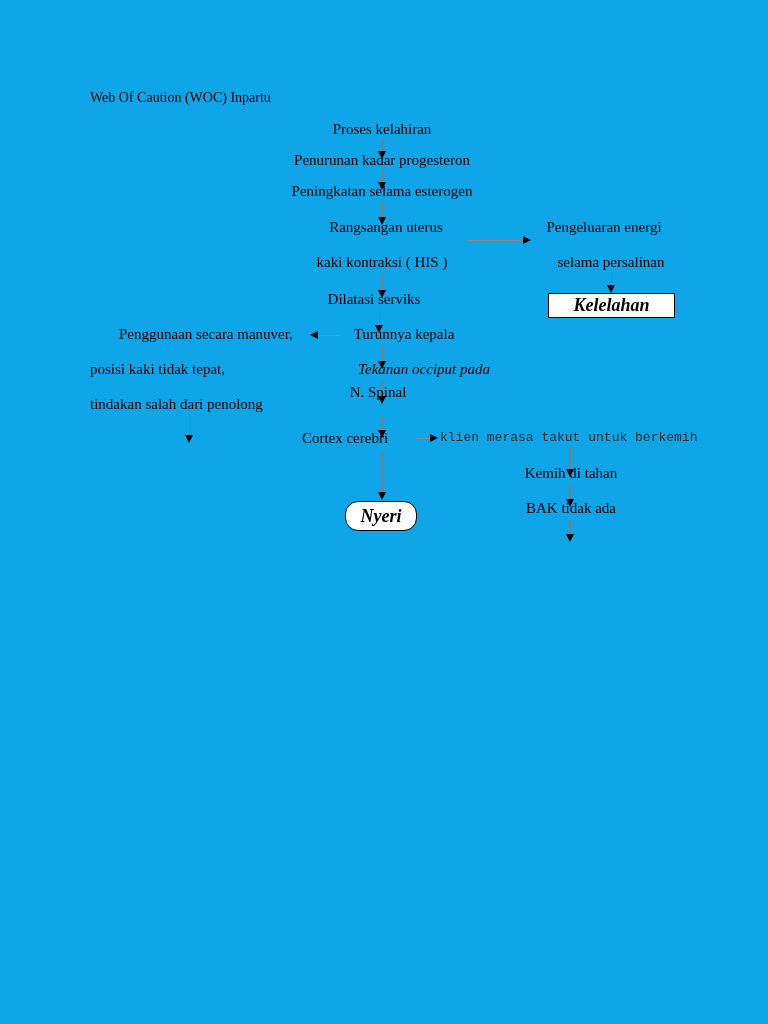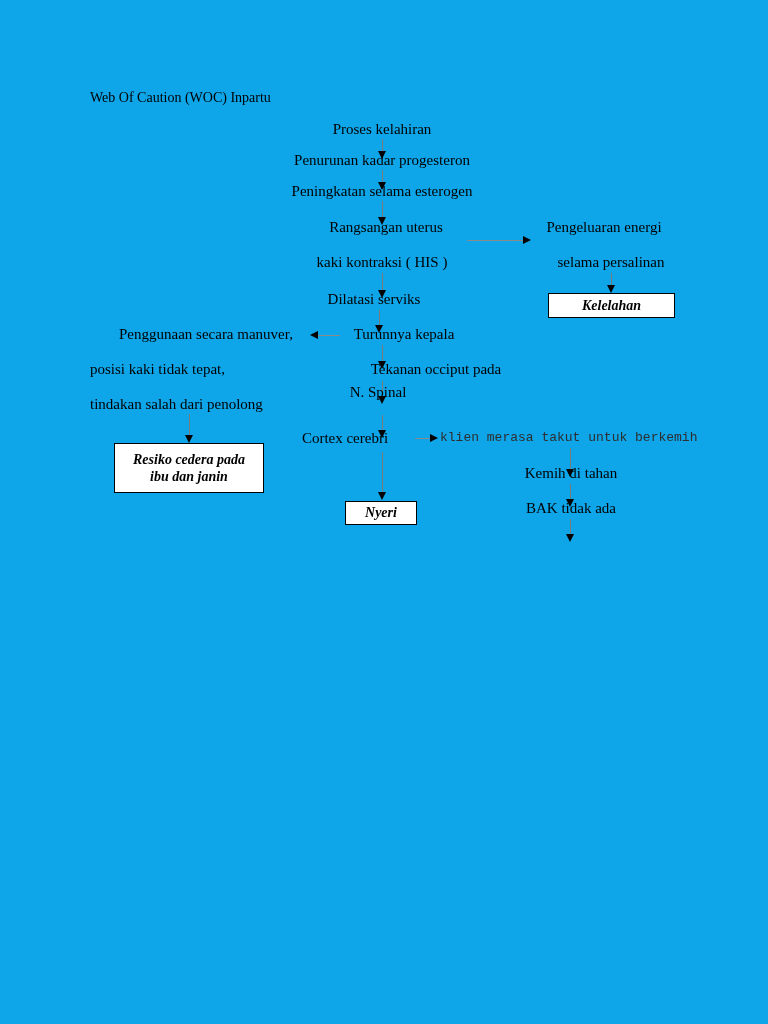--- a/index.html
+++ b/index.html
@@ -51,21 +51,21 @@
     border: 1.5px solid #000000;
     background: #ffffff;
     box-sizing: border-box;
     display: flex;
     align-items: center;
     justify-content: center;
     text-align: center;
     font-family: "Liberation Serif", "DejaVu Serif", serif;
     font-style: italic;
     font-weight: bold;
-    font-size: 14px;
+    font-size: 18px;
     line-height: 1.25;
     color: #000000;
     padding: 2px 6px;
   }
 
   
   .arrow-v {
     position: absolute;
     width: 1px;
     background: #7a7a7a;
@@ -134,21 +134,21 @@
 
   <div class="node center" style="left:382px; top:255px;">kaki kontraksi ( HIS )</div>
   <div class="arrow-v" style="left:382px; top:273px; height:18px;"></div>
 
   <div class="node center" style="left:374px; top:292px;">Dilatasi serviks</div>
   <div class="arrow-v" style="left:379px; top:310px; height:16px;"></div>
 
   <div class="node center" style="left:404px; top:327px;">Turunnya kepala</div>
   <div class="arrow-v" style="left:382px; top:345px; height:17px;"></div>
 
-  <div class="node center" style="left:436px; top:362px;">Tekanan occiput pada</div>
+  <div class="node center" style="left:424px; top:362px;font-style:italic;">Tekanan occiput pada</div>
   <div class="arrow-v" style="left:382px; top:381px; height:16px;"></div>
 
   <div class="node center" style="left:378px; top:385px;">N. Spinal</div>
   <div class="arrow-v" style="left:382px; top:415px; height:16px;"></div>
 
   <div class="node center" style="left:345px; top:431px;">Cortex cerebri</div>
 
   <div class="arrow-v" style="left:382px; top:452px; height:41px;"></div>
 
   <div class="arrow-h-right" style="left:467px; top:240px; width:56px;"></div>
@@ -163,26 +163,22 @@
   </div>
 
   <div class="arrow-h-left" style="left:318px; top:335px; width:22px;"></div>
 
   <div class="node left" style="left:90px; top:327px;margin-left:29px;">Penggunaan secara manuver,</div>
   <div class="node left" style="left:90px; top:362px;">posisi kaki tidak tepat,</div>
   <div class="node left" style="left:90px; top:397px;">tindakan salah dari penolong</div>
 
   <div class="arrow-v" style="left:189px; top:414px; height:22px;"></div>
 
-  <div class="box" style="left:114px; top:443px; width:150px; height:50px; flex-direction:column;">
-    <span>Resiko cedera pada</span>
-    <span>ibu dan janin</span>
-  </div>
 
-  <div class="box" style="left:345px; top:501px; width:72px; height:24px;">
+  <div class="box" style="left:345px; top:501px; width:72px; height:30px;border-radius:13px;">
     <span>Nyeri</span>
   </div>
 
   <div class="arrow-h-right" style="left:415px; top:438px; width:15px;"></div>
 
   <div class="node left thin" style="left:440px; top:431px;">klien merasa takut untuk berkemih</div>
 
   <div class="arrow-v" style="left:570px; top:448px; height:22px;"></div>
 
   <div class="node center" style="left:571px; top:466px;">Kemih di tahan</div>

